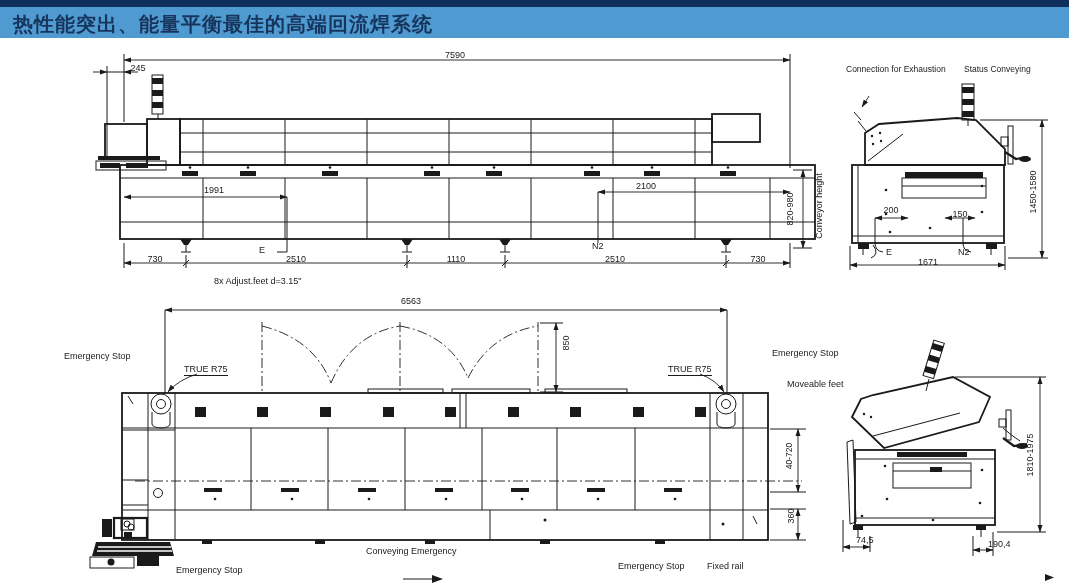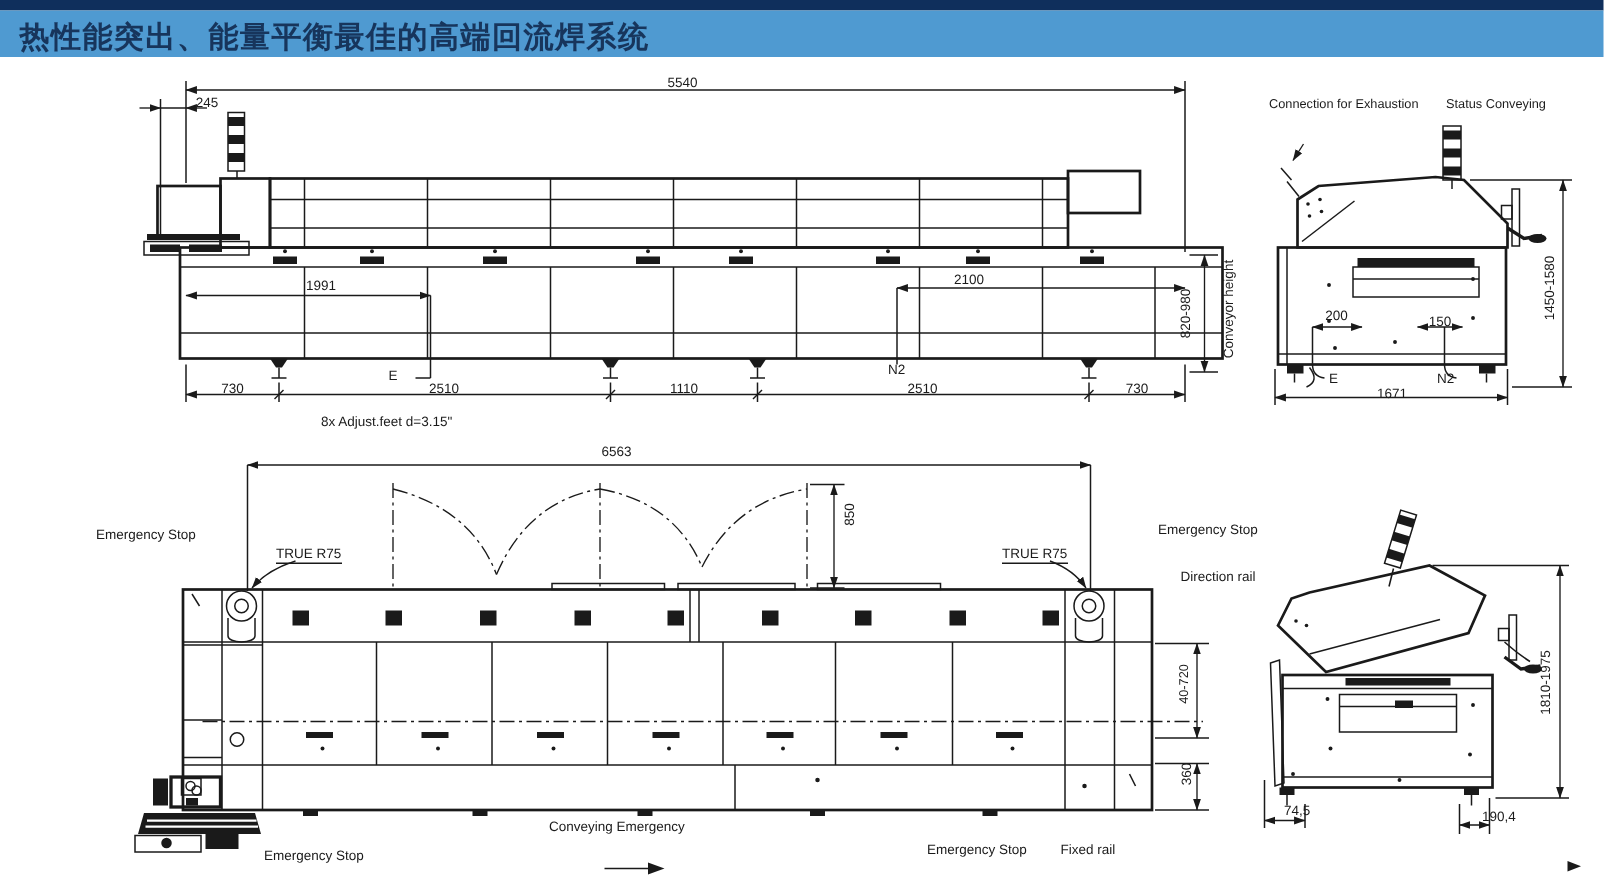--- a/index.html
+++ b/index.html
@@ -351,21 +351,21 @@
     <line x1="843" y1="520" x2="843" y2="552"></line>
       <line x1="870" y1="536" x2="870" y2="552"></line>
     <line class="dim" x1="843" y1="547" x2="870" y2="547" marker-start="url(#ar)" marker-end="url(#ar)"></line>
     <line x1="973" y1="536" x2="973" y2="556"></line>
       <line x1="993" y1="532" x2="993" y2="556"></line>
     <line class="dim" x1="973" y1="550" x2="993" y2="550" marker-start="url(#ar)" marker-end="url(#ar)"></line>
     <path class="blk" d="M1045,574 l9,3.5 l-9,3.5 z"></path>
   </g>
 </svg>
 
-<div class="lbl c" style="left:435px;top:49px;width:40px">5540</div>
+<div class="lbl c" style="left:435px;top:49px;width:40px">7590</div>
 <div class="lbl c" style="left:123px;top:62px;width:30px">245</div>
 <div class="lbl c" style="left:196px;top:184px;width:36px">1991</div>
 <div class="lbl c" style="left:628px;top:180px;width:36px">2100</div>
 <div class="lbl" style="left:259px;top:244px">E</div>
 <div class="lbl" style="left:592px;top:240px">N2</div>
 <div class="lbl c" style="left:133px;top:253px;width:44px">730</div>
 <div class="lbl c" style="left:274px;top:253px;width:44px">2510</div>
 <div class="lbl c" style="left:434px;top:253px;width:44px">1110</div>
 <div class="lbl c" style="left:593px;top:253px;width:44px">2510</div>
 <div class="lbl c" style="left:736px;top:253px;width:44px">730</div>
@@ -386,18 +386,18 @@
 <div class="lbl" style="left:64px;top:350px">Emergency Stop</div>
 <div class="lbl u" style="left:184px;top:363px">TRUE R75</div>
 <div class="lbl u" style="left:668px;top:363px">TRUE R75</div>
 <div class="lbl rot" style="left:546px;top:337px;width:40px">850</div>
 <div class="lbl rot sm" style="left:764px;top:450px;width:50px">40-720</div>
 <div class="lbl rot" style="left:771px;top:510px;width:40px">360</div>
 <div class="lbl" style="left:366px;top:545px">Conveying Emergency</div>
 <div class="lbl" style="left:176px;top:564px">Emergency Stop</div>
 
 <div class="lbl" style="left:772px;top:347px">Emergency Stop</div>
-<div class="lbl" style="left:787px;top:378px">Direction rail</div>
+<div class="lbl" style="left:787px;top:378px">Moveable feet</div>
 <div class="lbl rot" style="left:994px;top:449px;width:72px">1810-1975</div>
 <div class="lbl" style="left:856px;top:534px">74,5</div>
 <div class="lbl" style="left:988px;top:538px">190,4</div>
 <div class="lbl" style="left:618px;top:560px">Emergency Stop</div>
 <div class="lbl" style="left:707px;top:560px">Fixed rail</div>
 
 </body></html>

